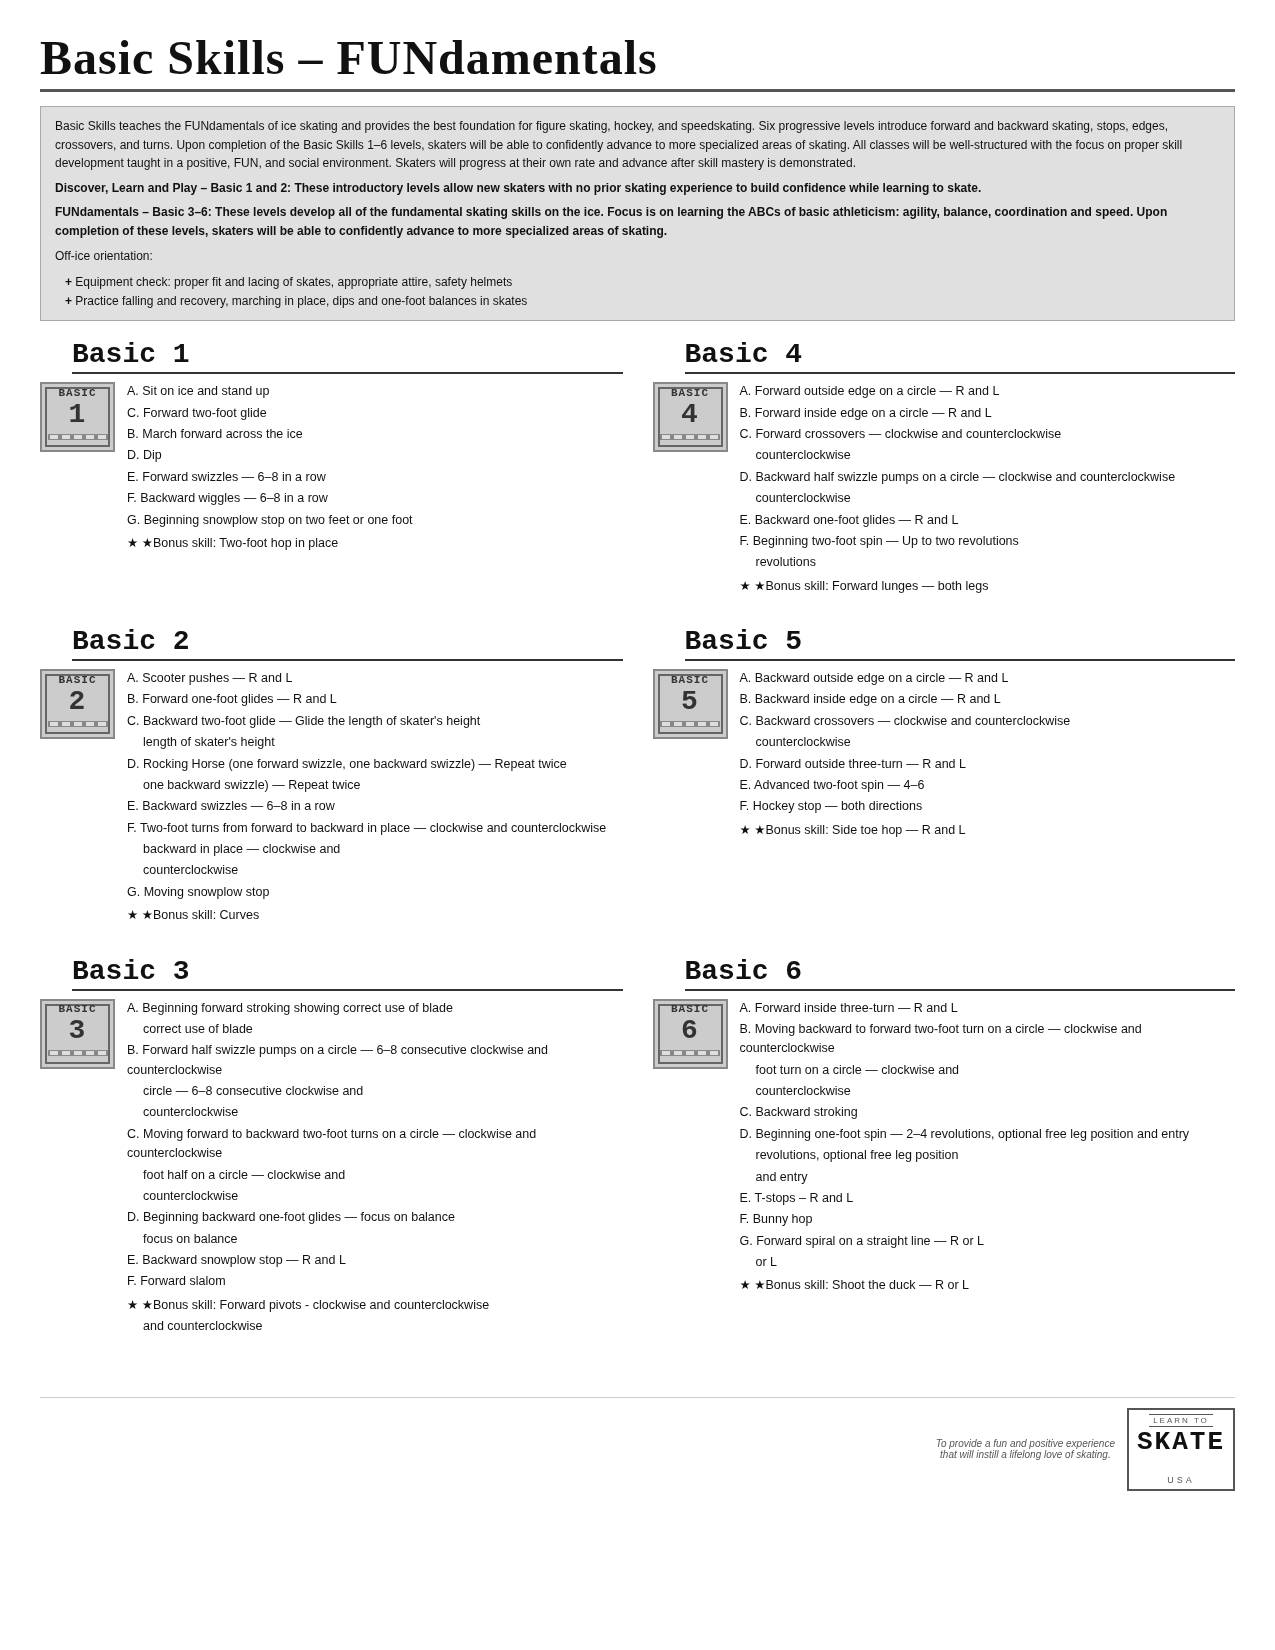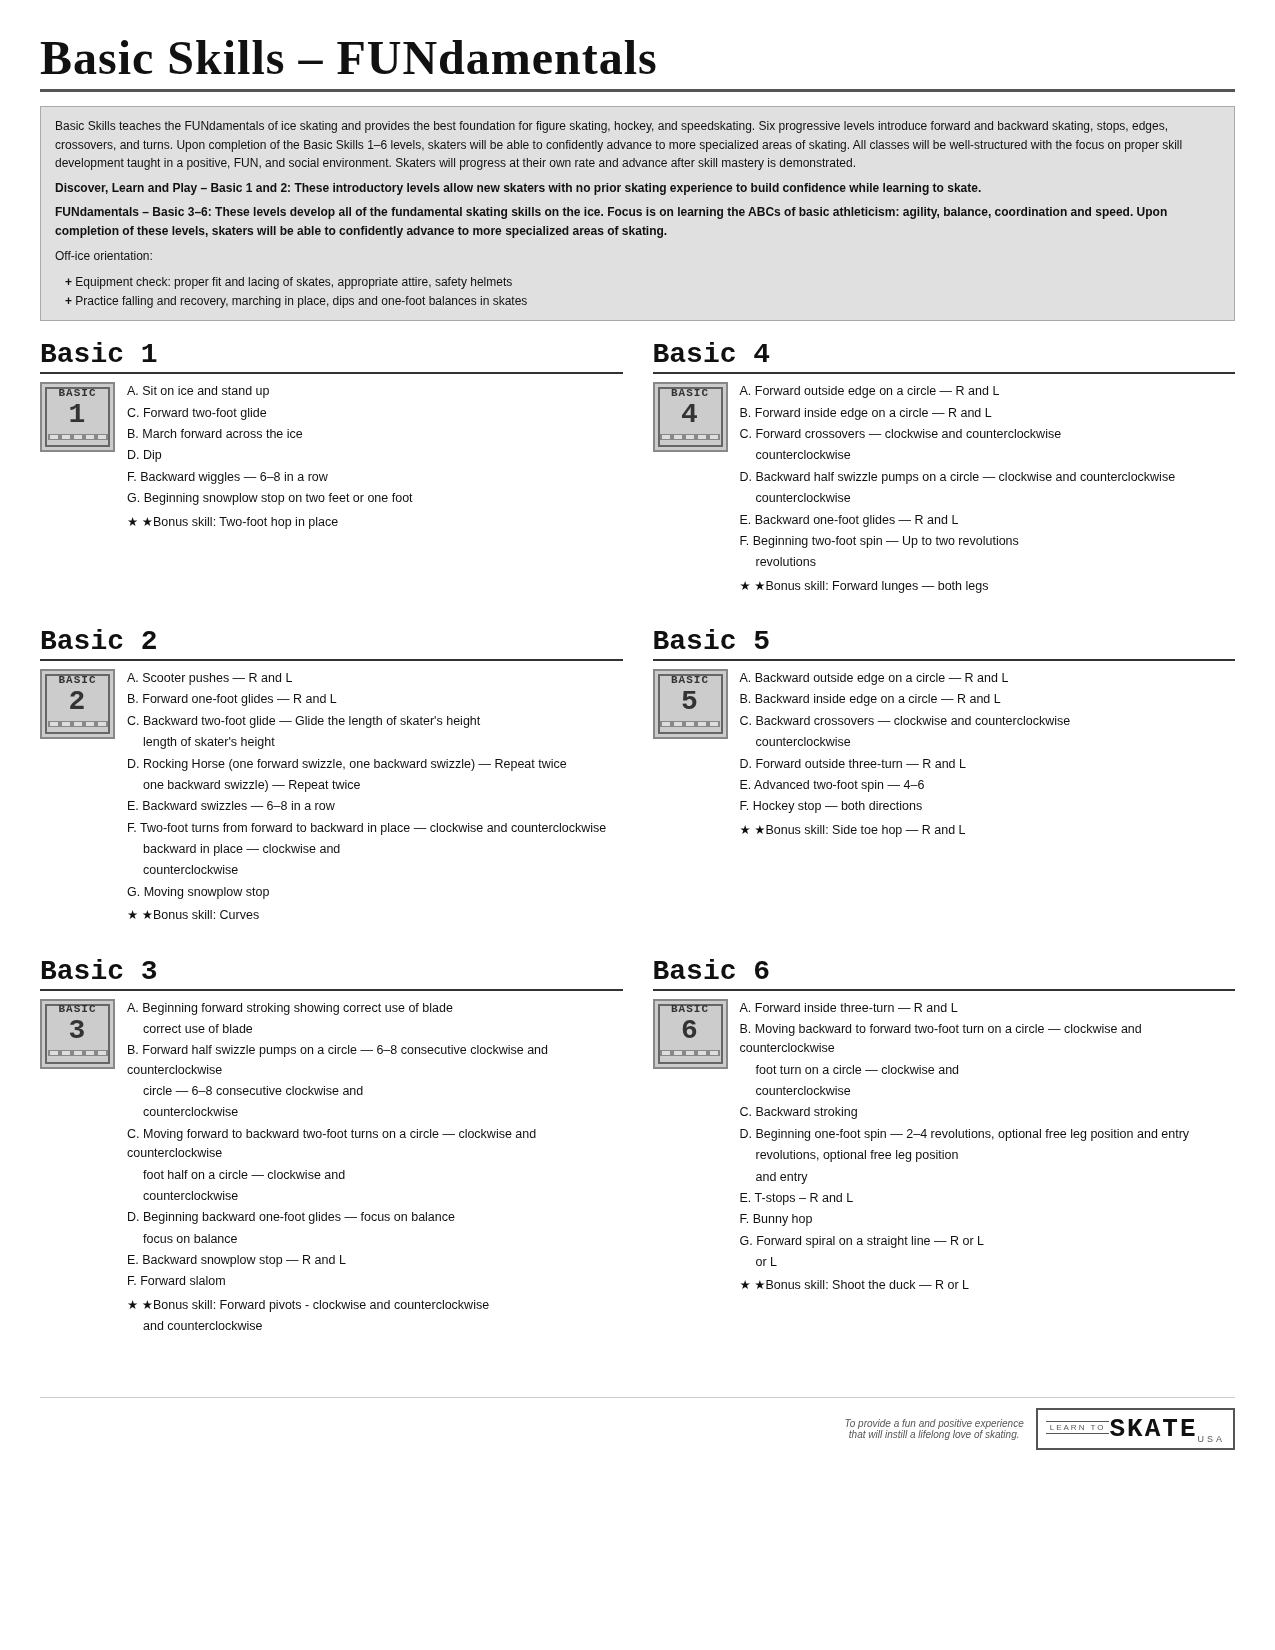--- a/index.html
+++ b/index.html
@@ -48,20 +48,21 @@
 
     
     .section { margin-bottom: 28px; }
     .section-title {
       font-family: 'Courier New', Courier, monospace;
       font-size: 28px;
       font-weight: bold;
       margin-bottom: 8px;
       border-bottom: 2px solid #333;
       padding-bottom: 2px;
+      margin-left: 32px;
     }
 
     .section-content {
       display: flex;
       align-items: flex-start;
       gap: 12px;
     }
 
     
     .badge {
@@ -157,21 +158,21 @@
     .logo-usa {
       font-size: 9px;
       letter-spacing: 3px;
       color: #555;
       margin-top: 20px;
     }
     .logo-box {
       border: 2px solid #555;
       padding: 4px 8px;
       display: flex;
-      flex-direction: row;
+      flex-direction: column;
       align-items: center;
     }
   </style>
 </head>
 <body>
 
 <h1 class="page-title">Basic Skills – FUNdamentals</h1>
 
 <div class="intro-box">
   <p>Basic Skills teaches the FUNdamentals of ice skating and provides the best foundation for figure skating, hockey, and speedskating. Six progressive levels introduce forward and backward skating, stops, edges, crossovers, and turns. Upon completion of the Basic Skills 1–6 levels, skaters will be able to confidently advance to more specialized areas of skating. All classes will be well-structured with the focus on proper skill development taught in a positive, FUN, and social environment. Skaters will progress at their own rate and advance after skill mastery is demonstrated.</p>
@@ -201,20 +202,21 @@
             <rect x="38" y="5" width="8" height="4" fill="#ddd"></rect>
             <rect x="50" y="5" width="8" height="4" fill="#ddd"></rect>
           </svg>
         </div>
       </div>
       <ul class="skills-list">
         <li>A. Sit on ice and stand up</li>
         <li>C. Forward two-foot glide</li>
         <li>B. March forward across the ice</li>
         <li>D. Dip</li>
+        <li>E. Forward swizzles — 6–8 in a row</li>
         <li>F. Backward wiggles — 6–8 in a row</li>
         <li>G. Beginning snowplow stop on two feet or one foot</li>
         <li class="bonus" style="list-style:none;">★Bonus skill: Two-foot hop in place</li>
       </ul>
     </div>
   </div>
 
   <div class="section">
     <div class="section-title">Basic 4</div>
     <div class="section-content">

